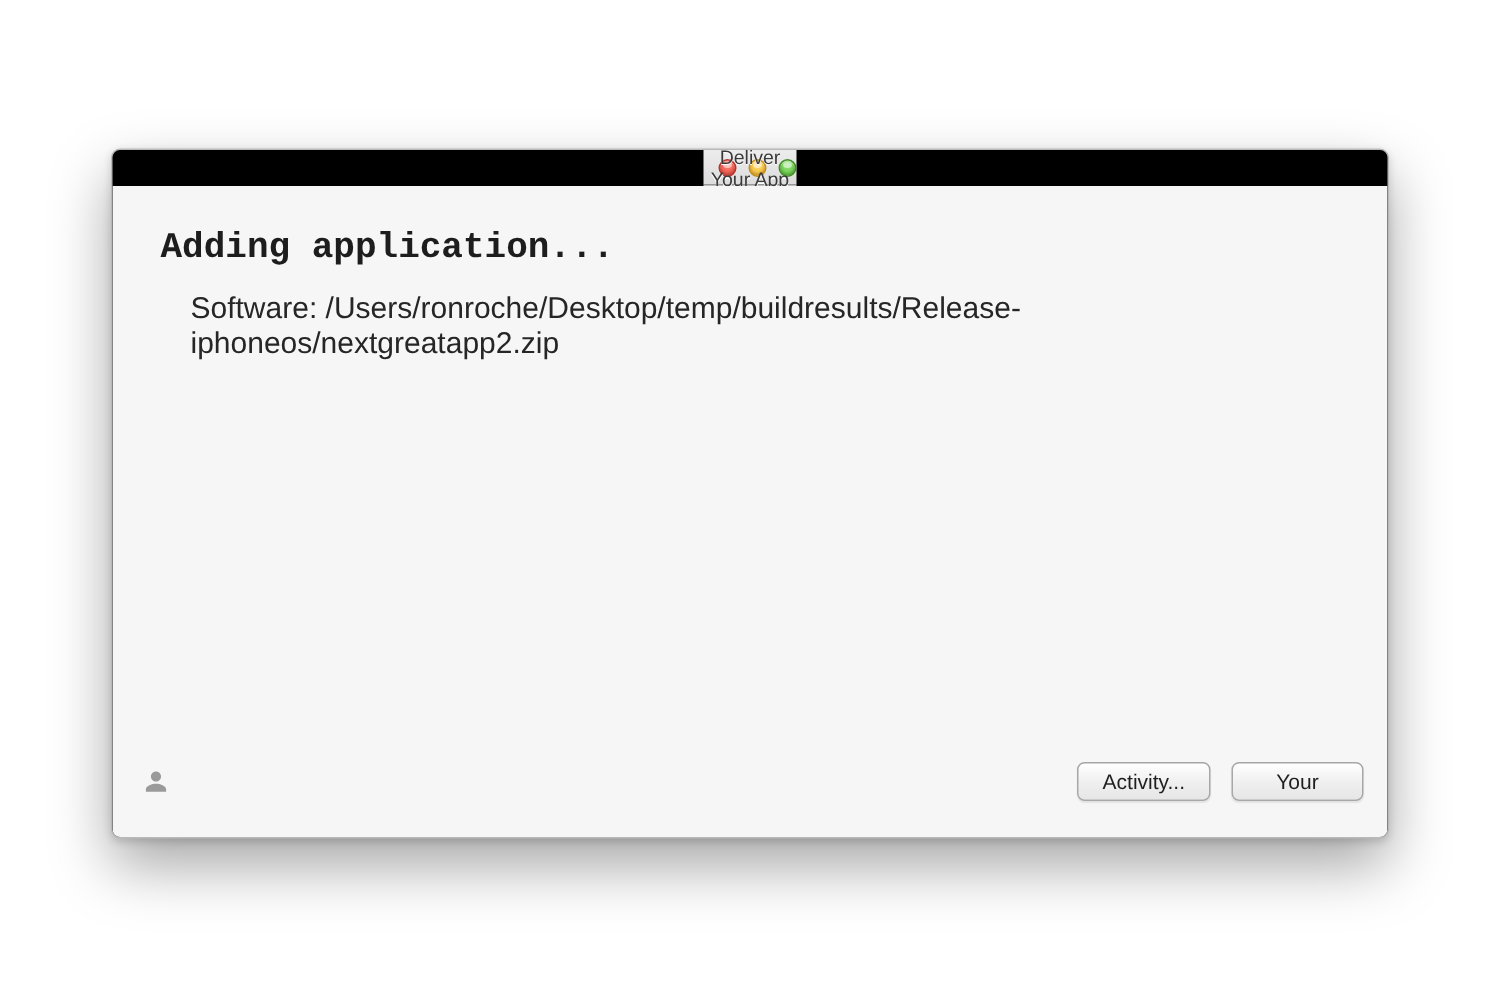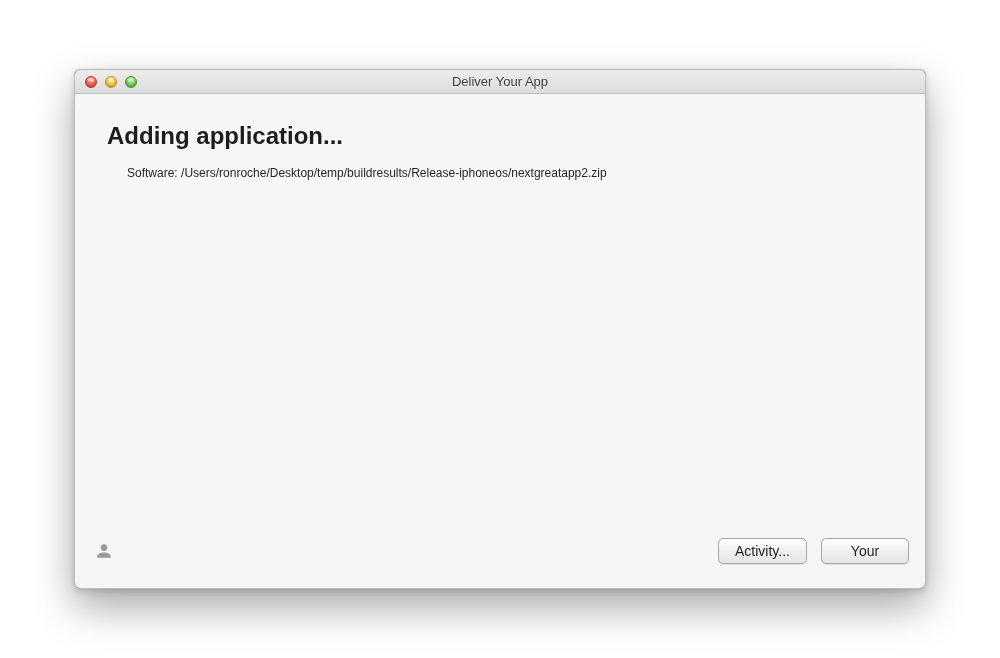--- a/index.html
+++ b/index.html
@@ -11,28 +11,29 @@
       background: #ffffff;
       font-family: "Lucida Grande", "Helvetica Neue", Arial, sans-serif;
       width: 1000px;
       height: 658px;
       display: flex;
       align-items: center;
       justify-content: center;
     }
     .window {
       width: 852px;
-      height: 520px;
-      background: #3b82f6;
+      height: 460px;
+      background: #000000;
       border: 1px solid #b9b9b9;
       border-radius: 6px;
       box-shadow: 0 18px 40px rgba(0,0,0,0.35), 0 2px 6px rgba(0,0,0,0.15);
       display: flex;
       flex-direction: column;
       overflow: hidden;
+      align-items: center;
     }
     .titlebar {
       height: 24px;
       background: linear-gradient(to bottom, #ededed 0%, #dcdcdc 100%);
       border-bottom: 1px solid #bfbfbf;
       display: flex;
       align-items: center;
       position: relative;
     }
     .traffic-lights {
@@ -67,28 +68,28 @@
       pointer-events: none;
     }
     .content {
       flex: 1;
       background: #f6f6f6;
       display: flex;
       flex-direction: column;
       position: relative;
     }
     .heading {
-      font-family: Liberation Sans, sans-serif;
+      font-family: Liberation Mono, monospace;
       font-weight: bold;
       font-size: 24px;
       color: #1d1d1d;
       padding: 28px 0 0 32px;
     }
     .software-line {
-      font-size: 12px;
+      font-size: 20px;
       color: #262626;
       padding: 16px 0 0 52px;
     }
     .footer {
       position: absolute;
       left: 0; right: 0; bottom: 0;
       height: 58px;
       display: flex;
       align-items: center;
       justify-content: space-between;

